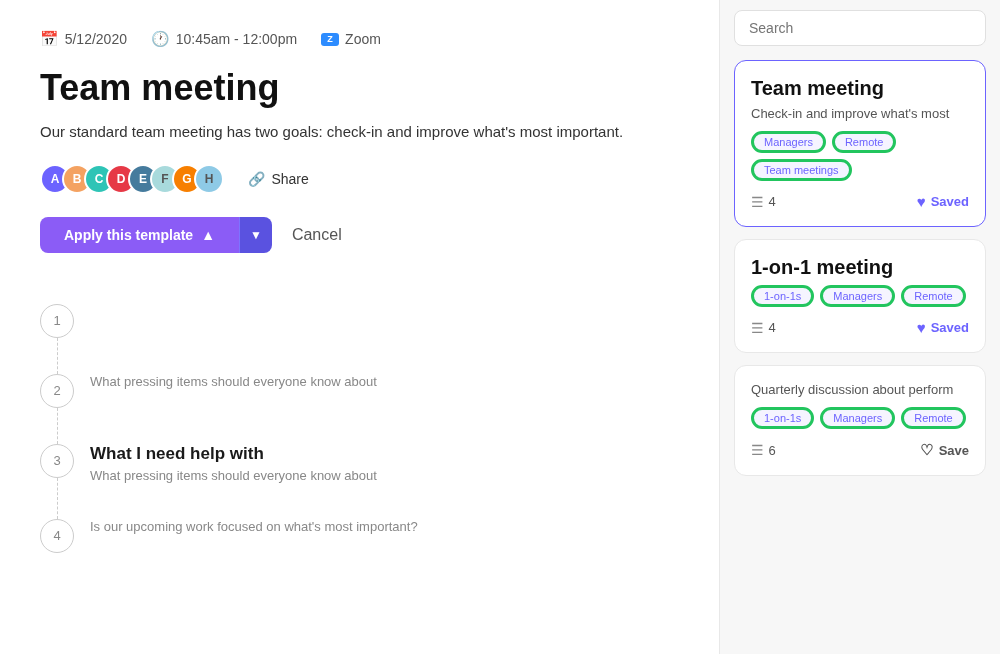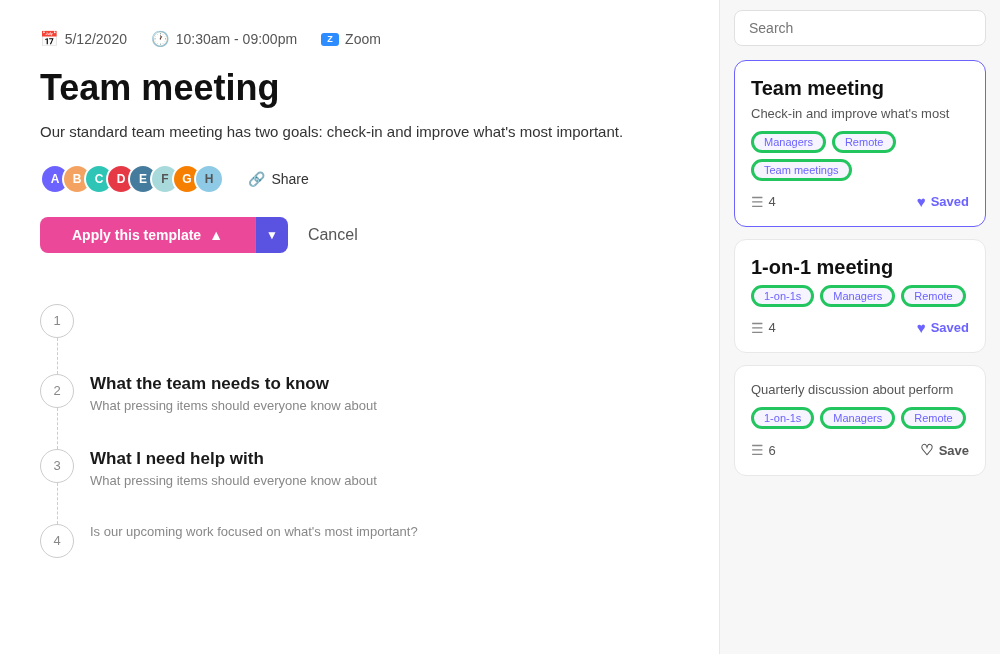--- a/index.html
+++ b/index.html
@@ -109,24 +109,24 @@
       gap: 12px;
       margin-bottom: 32px;
     }
 
     .apply-btn-group {
       display: flex;
       border-radius: 8px;
       overflow: hidden;
     }
     .apply-btn-main {
-      background: #ec4899;
+      background: #8b5cf6;
       color: white;
       border: none;
-      padding: 10px 32px;
+      padding: 10px 24px;
       font-size: 14px;
       font-weight: 600;
       cursor: pointer;
       display: flex;
       align-items: flex-end;
       gap: 8px;
     }
     .apply-btn-chevron {
       background: #5a52e0;
       color: white;
@@ -289,21 +289,21 @@
 <body>
 
 <div class="left-panel">
   <div class="meta-bar">
     <div class="meta-item">
       <span class="meta-icon">📅</span>
       <span>5/12/2020</span>
     </div>
     <div class="meta-item">
       <span class="meta-icon">🕐</span>
-      <span>10:30am - 09:00pm</span>
+      <span>10:45am - 12:00pm</span>
     </div>
     <div class="meta-item">
       <span class="zoom-icon">Z</span>
       <span>Zoom</span>
     </div>
   </div>
 
   <h1 class="page-title">Team meeting</h1>
   <p class="description">Our standard team meeting has two goals: check-in and improve what's most important.</p>
 
@@ -337,21 +337,20 @@
     <button class="cancel-btn">Cancel</button>
   </div>
 
   <div class="agenda-list">
     <div class="agenda-item">
       <div class="step-number">1</div>
     </div>
     <div class="agenda-item">
       <div class="step-number">2</div>
       <div class="agenda-content">
-        <div class="agenda-title">What the team needs to know</div>
         <div class="agenda-subtitle">What pressing items should everyone know about</div>
       </div>
     </div>
     <div class="agenda-item">
       <div class="step-number">3</div>
       <div class="agenda-content">
         <div class="agenda-title">What I need help with</div>
         <div class="agenda-subtitle">What pressing items should everyone know about</div>
       </div>
     </div>

